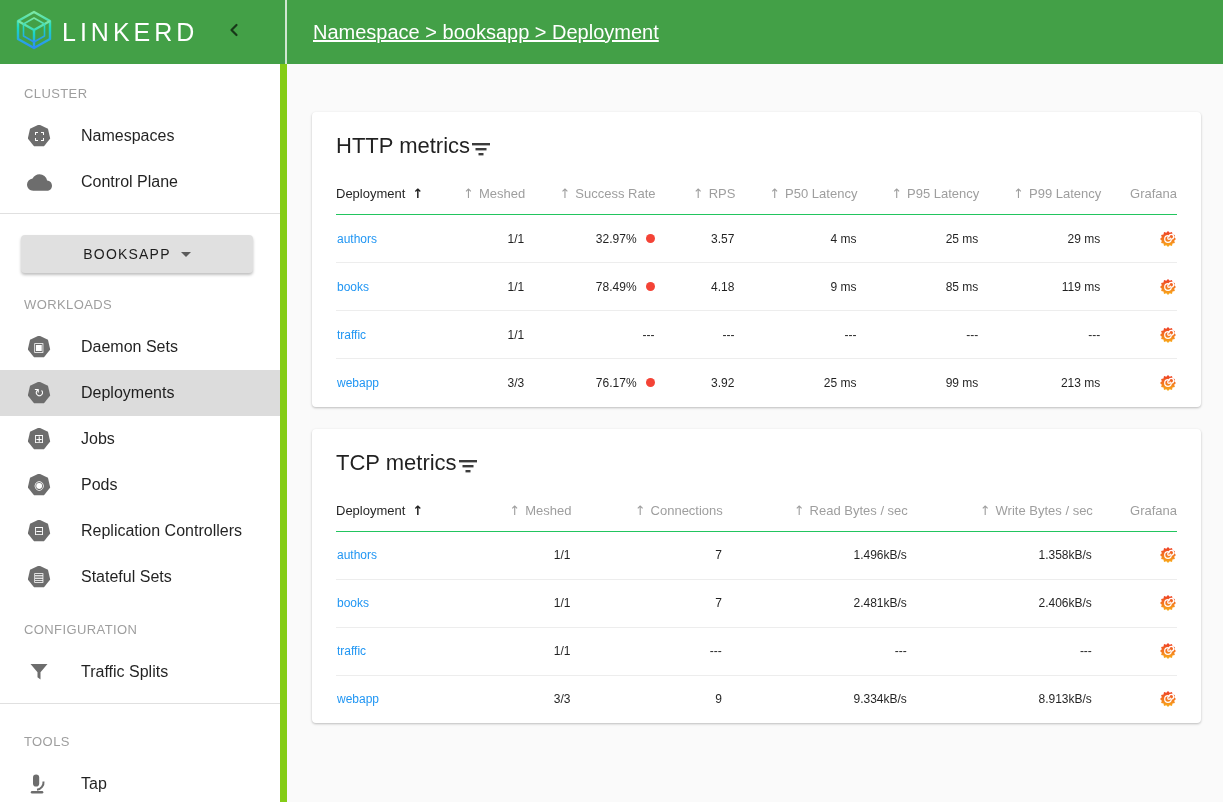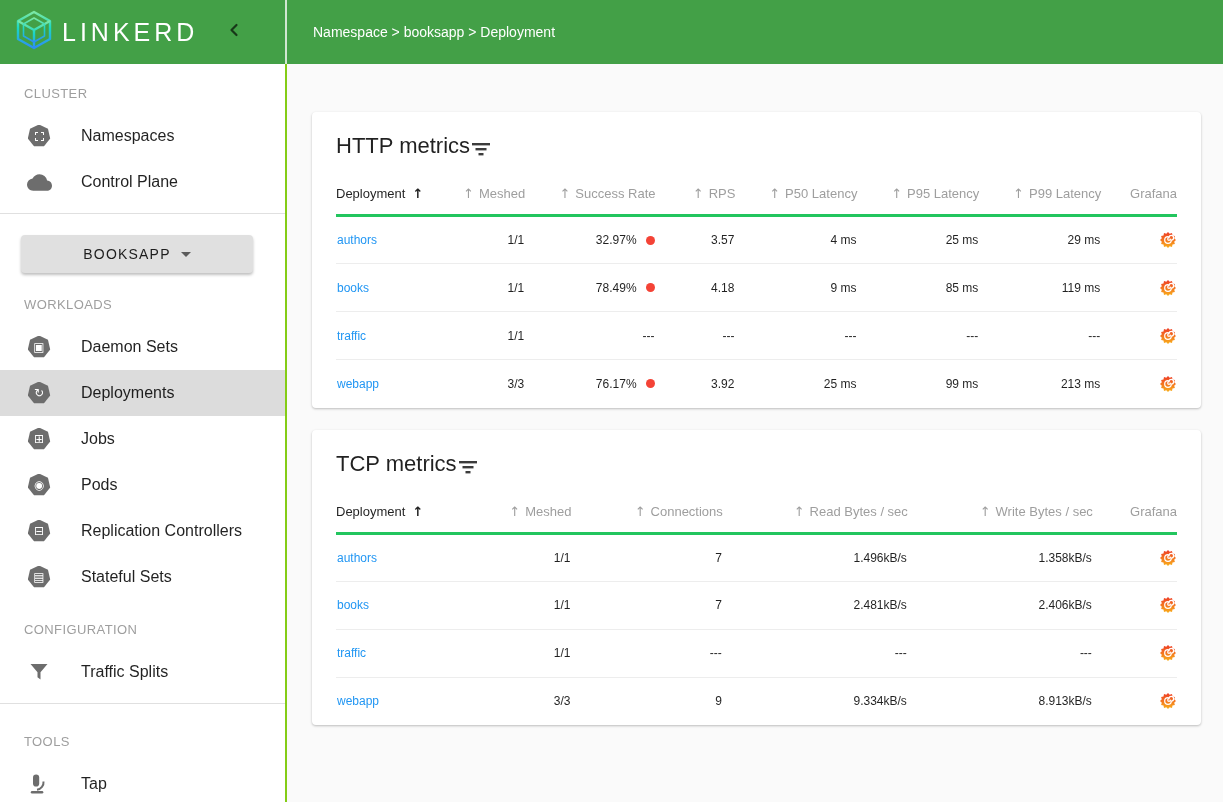--- a/index.html
+++ b/index.html
@@ -12,25 +12,25 @@
 
   
   .appbar { position:absolute; top:0; left:0; width:1223px; height:64px;
     background:#43A047; display:flex; z-index:20; }
   .appbar-side { width:287px; height:100%; display:flex; align-items:center;
     padding-left:13px; border-right:2px solid rgba(255,255,255,0.75); flex:none; }
   .logo-wrap { display:flex; align-items:center; gap:7px; cursor:pointer; }
   .logo-text { color:#ffffff; font-size:25px; font-weight:500; letter-spacing:4px; line-height:1; }
   .collapse-btn { margin-left:28px; cursor:pointer; display:flex; align-items:center; }
   .appbar-main { flex:1; display:flex; align-items:center; padding-left:26px; }
-  .breadcrumb { color:#ffffff; font-size:14px; font-weight:400; }
+  .breadcrumb { color:#ffffff; font-size:20px; font-weight:400;text-decoration:underline; }
 
   
   .sidebar { position:absolute; top:64px; left:0; width:287px; height:738px;
-    background:#ffffff; border-right:2px solid #84cc16; overflow:hidden; z-index:10; }
+    background:#ffffff; border-right:7px solid #84cc16; overflow:hidden; z-index:10; }
   .section-label { padding:22px 24px 12px 24px; font-size:13px; color:#9e9e9e; letter-spacing:0.4px; }
   .side-item { height:46px; display:flex; align-items:center; cursor:pointer; }
   .side-item.active { background:#dcdcdc; }
   .side-item .icon-box { width:26px; margin-left:26px; display:flex; justify-content:center; align-items:center; flex:none; }
   .side-item .item-label { margin-left:29px; font-size:16px; color:rgba(0,0,0,0.87); white-space:nowrap;text-align:right; }
   .side-divider { height:1px; background:#e0e0e0; margin:8px 0; }
 
   .ns-btn { margin:21px 0 2px 21px; width:232px; height:38px; background:#e0e0e0;
     border:none; border-radius:4px; box-shadow:0 2px 3px rgba(0,0,0,0.25);
     display:flex; align-items:center; justify-content:center; gap:10px;
@@ -52,21 +52,21 @@
     box-shadow:0 1px 3px rgba(0,0,0,0.14), 0 1px 2px rgba(0,0,0,0.12); }
   .card-http { margin-top:48px; }
   .card-tcp { margin-top:22px; }
   .card-head { display:flex; justify-content:flex-start; align-items:flex-start;
     padding:21px 24px 4px 24px; }
   .card-title { font-size:22px; color:rgba(0,0,0,0.87); font-weight:400; }
   .filter-btn { margin-top:7px; cursor:pointer; padding:2px; }
 
   table.metrics { width:841px; margin:0 24px 1px 24px; border-collapse:collapse; table-layout:fixed; }
   th { font-size:13px; font-weight:400; color:#9e9e9e; text-align:right;
-    padding:20px 0 13px 0; border-bottom:3px solid #22c55e; white-space:nowrap; overflow:visible; }
+    padding:20px 0 13px 0; border-bottom:1px solid #22c55e; white-space:nowrap; overflow:visible; }
   th.col-first { text-align:left; color:rgba(0,0,0,0.87); }
   td { height:48px; font-size:12px; color:rgba(0,0,0,0.87); text-align:right;
     border-bottom:1px solid #ededed; white-space:nowrap; }
   tr:last-child td { border-bottom:none; }
   td.col-first { text-align:left; }
   a.dep-link { color:#2196F3; text-decoration:none; cursor:pointer; }
   .sr-wrap { display:inline-flex; align-items:center; }
   .dot { display:inline-block; width:9px; height:9px; border-radius:50%;
     background:#F44336; margin-left:9px; }
   .sort-arrow { font-size:13px; color:#9e9e9e; margin-right:5px; font-family:"DejaVu Sans", sans-serif; }

